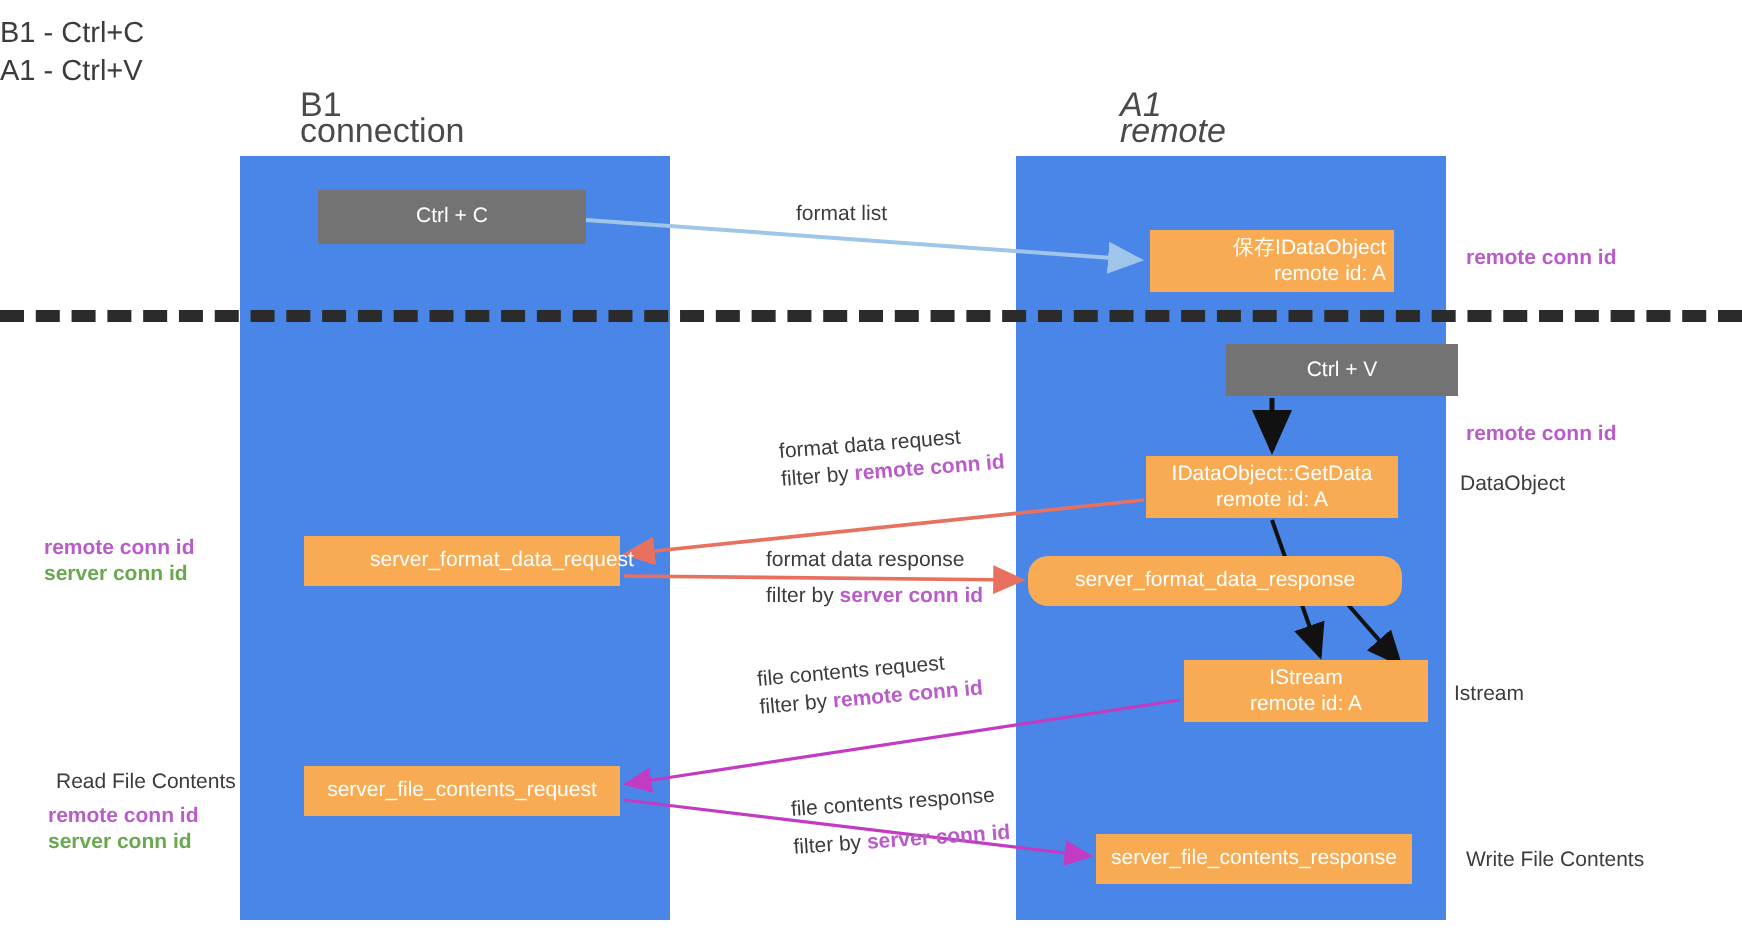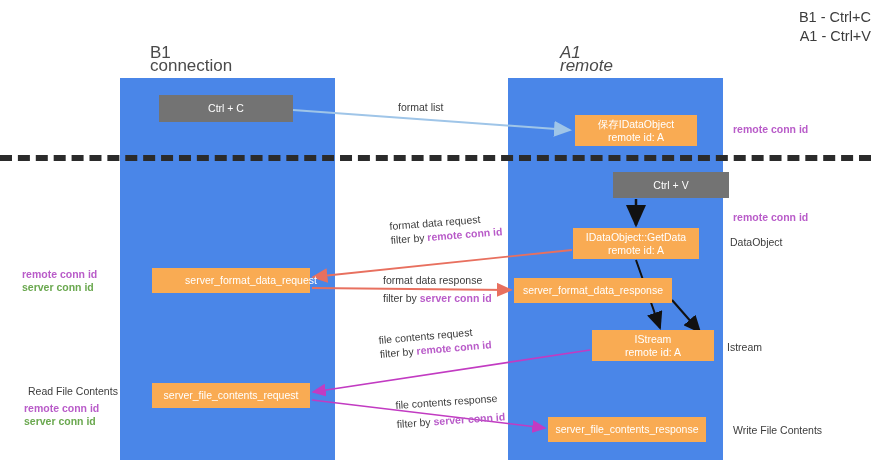--- a/index.html
+++ b/index.html
@@ -8,21 +8,21 @@
     background:#ffffff;
     font-family:"Liberation Sans","DejaVu Sans",sans-serif;
     position:relative;overflow:hidden;
     color:#333333;
   }
   #stage{position:absolute;left:0;top:0;width:871px;height:467px;}
   .abs{position:absolute;}
 
   
   .title{
-    left:0;top:8px;width:871px;text-align:right;
+    left:0;top:8px;width:871px;text-align:left;
     font-size:14.5px;color:#3c3c3c;line-height:19px;
     white-space:pre-line;
   }
 
   
   .colhead{
     font-size:17px;color:#4a4a4a;line-height:13px;
     white-space:pre-line;
   }
   #head-b1{left:150px;top:46px;width:130px;}
@@ -45,24 +45,24 @@
     display:flex;flex-direction:column;align-items:center;justify-content:center;
     color:#ffffff;font-size:10.5px;line-height:13px;text-align:center;
     padding:2px 4px;
   }
   .green{background:#737373;}
   .orange{background:#f9ab53;}
   .box .l2{font-weight:normal;}
 
   #box-ctrlc{left:159px;top:95px;width:134px;height:27px;}
   #box-ctrlv{left:578px;top:172px;width:116px;height:26px;margin-left:35px;}
-  #box-save-idataobject{left:575px;top:115px;width:122px;height:31px;}
+  #box-save-idataobject{left:575px;top:115px;width:122px;height:31px;align-items:flex-end;}
   #box-getdata{left:573px;top:228px;width:126px;height:31px;}
   #box-sfdreq{left:152px;top:268px;width:158px;height:25px;padding-left:44px;}
-  #box-sfdresp{left:514px;top:278px;width:158px;height:25px;}
+  #box-sfdresp{left:514px;top:278px;width:187px;height:25px;border-radius:10px;}
   #box-istream{left:592px;top:330px;width:122px;height:31px;}
   #box-sfcreq{left:152px;top:383px;width:158px;height:25px;}
   #box-sfcresp{left:548px;top:417px;width:158px;height:25px;}
 
   
   .ann{font-size:10.5px;line-height:13px;}
   .ann.pink{color:#b95cc9;font-weight:bold;}
   .ann.grey{color:#3c3c3c;}
   #ann-remote1{left:733px;top:123px;}
   #ann-remote2{left:733px;top:211px;}

